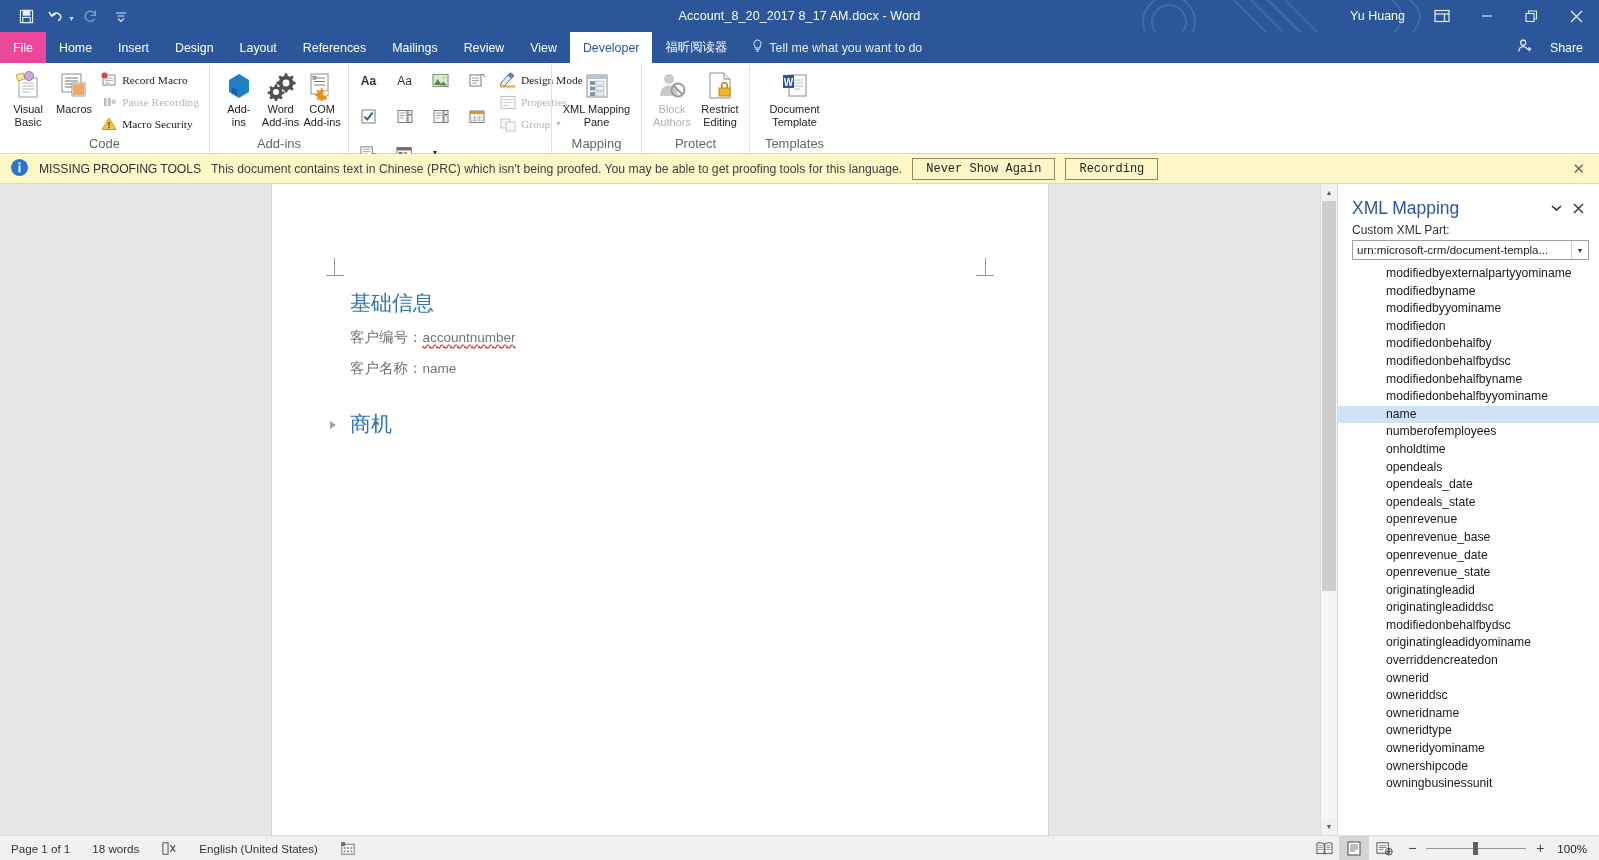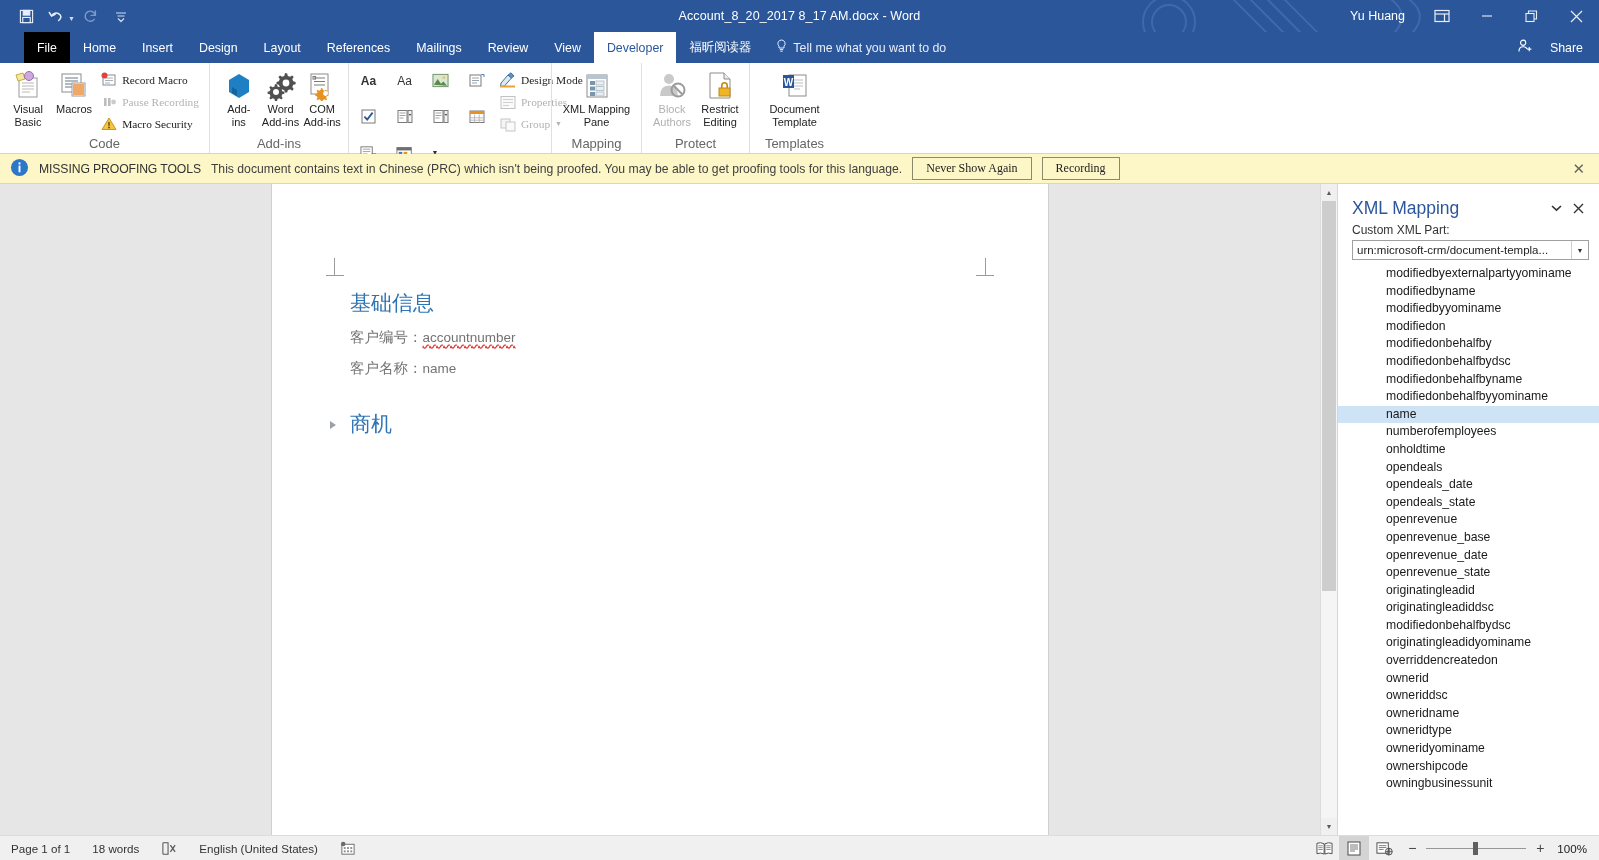--- a/index.html
+++ b/index.html
@@ -39,21 +39,21 @@
   
   .tabbar {
     height: 31px; background: #2b579a; display: flex; align-items: stretch; flex: 0 0 31px;
     position: relative;
   }
   .tab {
     padding: 0 13px; display: flex; align-items: center; color: #ffffff;
     font-size: 12.4px; cursor: pointer; white-space: nowrap;
   }
   .tab.active { background: #ffffff; color: #2b579a; }
-  .tab.file { background: #000000; margin-left: 24px; }
+  .tab.file { background: #ec4899; }
   .tellme { display: flex; align-items: center; gap: 6px; padding: 0 12px; color: #e6edf8; font-size: 12.4px; cursor: pointer; }
   .share {
     margin-left: auto; display: flex; align-items: center; gap: 17px;
     padding: 0 16px; color: #fff; font-size: 12.4px; cursor: pointer;
   }
 
   
   .ribbon {
     height: 91px; background: #ffffff; border-bottom: 1px solid #d4d4d4;
     display: flex; align-items: stretch; flex: 0 0 91px; position: relative;
@@ -89,21 +89,21 @@
   
   .msgbar {
     height: 30px; background: #fdf6c7; border-bottom: 1px solid #e3d9a0;
     display: flex; align-items: center; gap: 10px; padding: 0 10px; flex: 0 0 30px;
     font-size: 12.2px; color: #3a3a20; position: relative;
   }
   .msg-label { font-weight: normal; color: #333; letter-spacing: -.1px; }
   .msg-text { color: #3f3f3f; }
   .msg-btn {
     background: #fdf6c7; border: 1px solid #8a8a6a; font-size: 12px; padding: 3px 13px;
-    cursor: pointer; color: #222; font-family: Liberation Serif, serif;
+    cursor: pointer; color: #222; font-family: Liberation Mono, monospace;
   }
   .msg-close { margin-left: auto; cursor: pointer; color: #666; font-size: 15px; padding: 0 4px; }
 
   
   .workspace { flex: 1; display: flex; min-height: 0; background: #e6e6e6; position: relative; }
   .doc-area { flex: 1; overflow: hidden; position: relative; background: #e6e6e6; display: flex; justify-content: center; }
   .page {
     background: #ffffff; width: 776px; margin-top: 0; position: relative;
     box-shadow: 0 0 0 1px #d0d0d0;
   }

